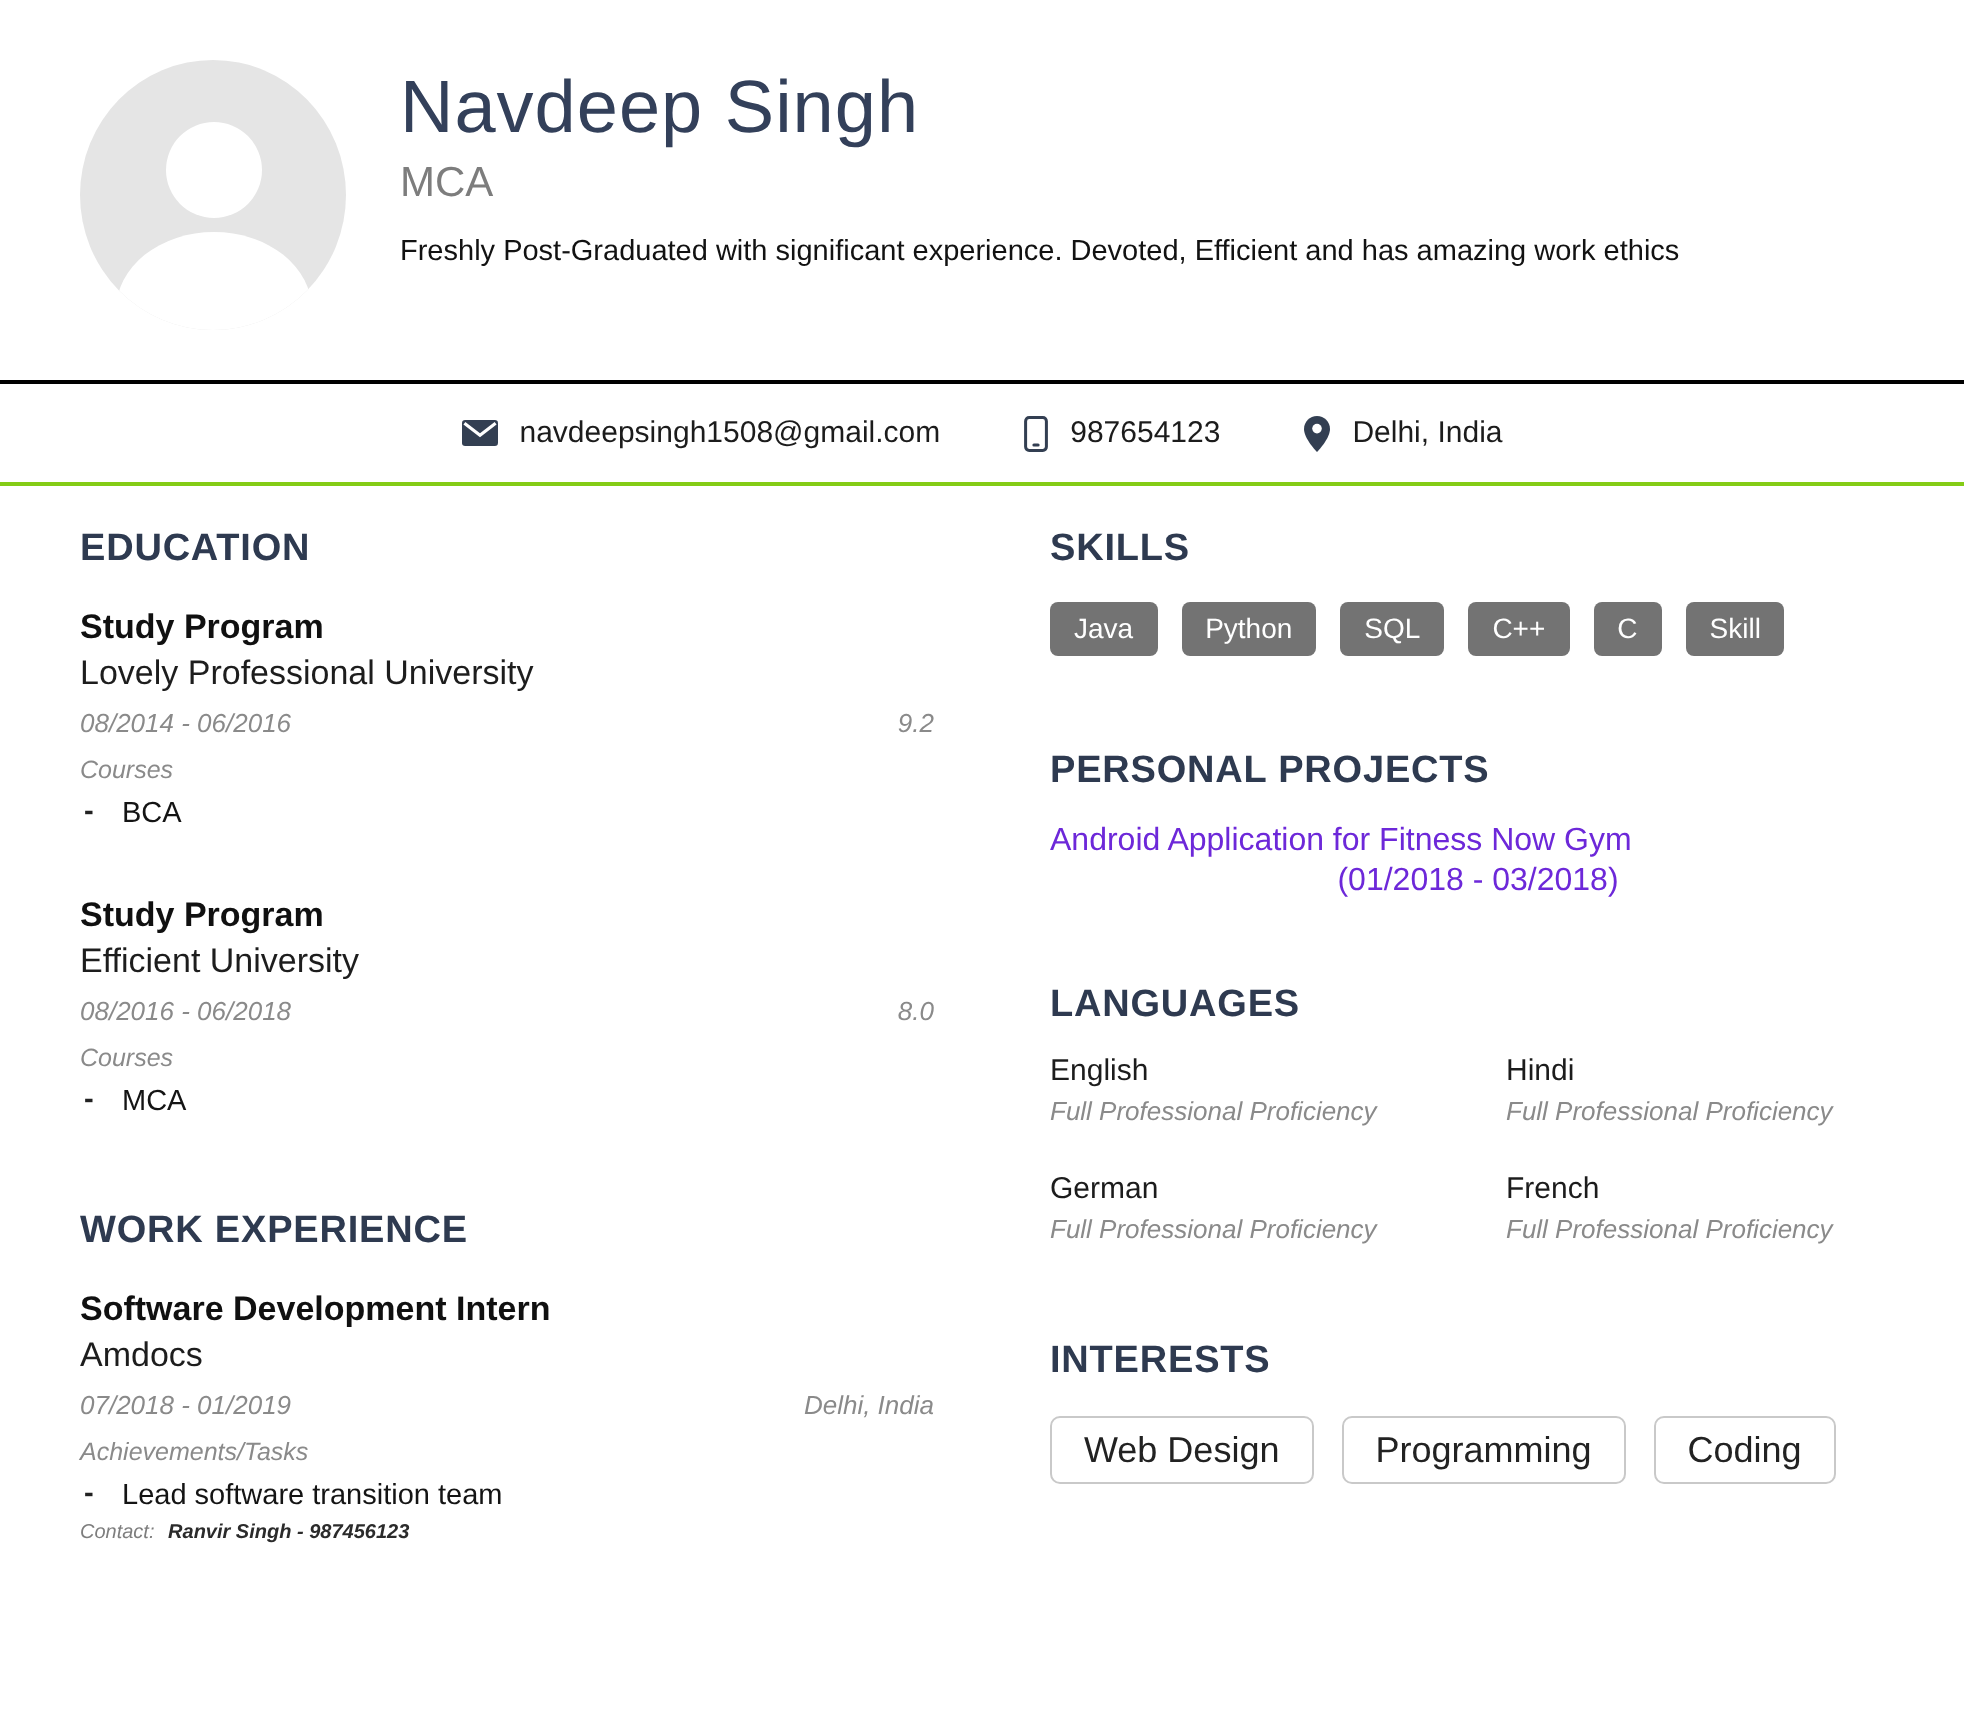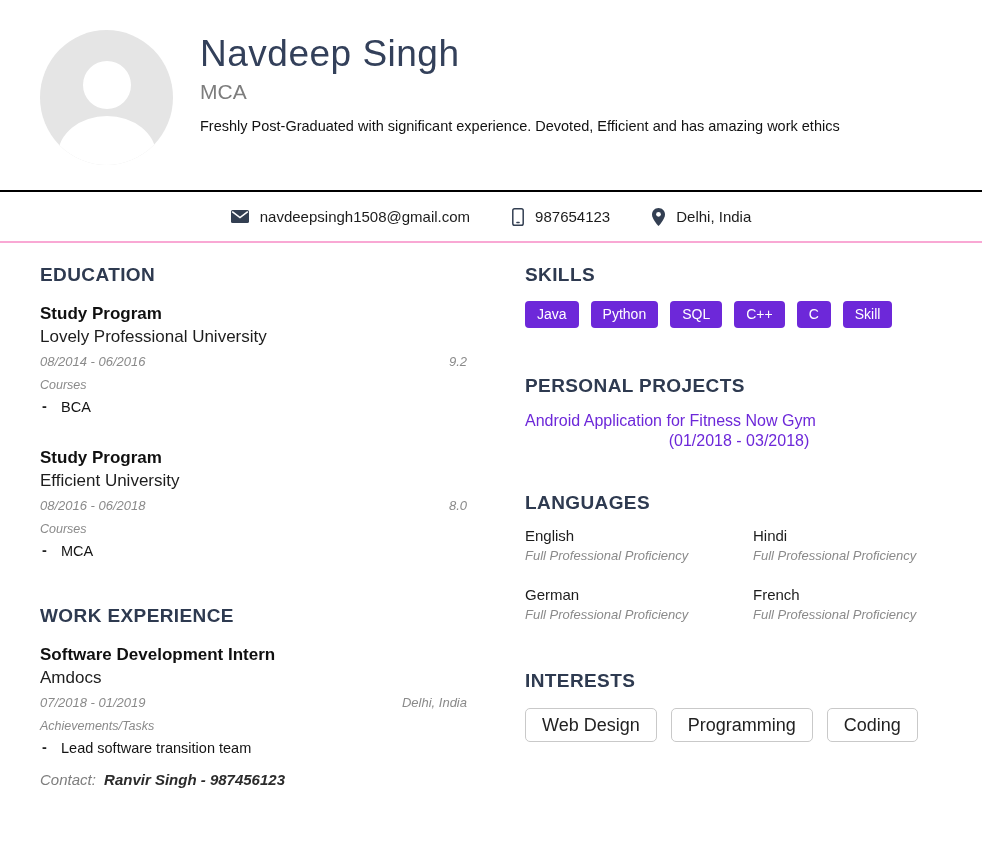--- a/index.html
+++ b/index.html
@@ -29,21 +29,21 @@
     width: 98px; height: 78px; border-radius: 50%; background: #ffffff;
   }
   .header-info { position: absolute; left: 200px; top: 32px; width: 740px; }
   .name { font-size: 37px; line-height: 44px; color: #33405a; font-weight: 400; letter-spacing: 0.5px; }
   .degree { font-size: 21px; line-height: 24px; color: #7d7d7d; margin-top: 4px; }
   .tagline { font-size: 14.5px; line-height: 18px; color: #121212; margin-top: 13px; }
 
   
   .contact-bar {
     position: absolute; left: 0; top: 190px; width: 982px; height: 53px;
-    border-top: 2px solid #000000; border-bottom: 2px solid #f9a8d4;
+    border-top: 2px solid #000000; border-bottom: 2px solid #84cc16;
     display: flex; align-items: center; justify-content: center; gap: 42px;
   }
   .contact-item { display: flex; align-items: center; gap: 11px; font-size: 15px; color: #1c1c1c; }
   .contact-item svg { display: block; }
 
   
   .main {
     position: absolute; left: 0; top: 243px; width: 982px; height: 468px;
     padding: 20px 32px 0 40px;
     display: flex; gap: 58px;
@@ -61,30 +61,30 @@
   .entry + .entry { margin-top: 29px; }
   .entry-role { font-size: 17px; font-weight: bold; color: #101010; line-height: 23px; }
   .entry-org  { font-size: 17px; color: #1d1d1d; line-height: 23px; }
   .entry-meta {
     display: flex; justify-content: space-between; margin-top: 6px;
     font-size: 13px; font-style: italic; color: #8a8a8a; line-height: 16px;
   }
   .entry-list-label { margin-top: 7px; font-size: 12.5px; font-style: italic; color: #8a8a8a; line-height: 16px; }
   .bullet-item { margin-top: 5px; font-size: 14.5px; color: #141414; line-height: 19px; padding-left: 21px; position: relative; }
   .bullet-item::before { content: "-"; position: absolute; left: 2px; top: -1px; font-weight: bold; color: #222; }
-  .entry-contact { margin-top: 13px; font-size: 15px; font-style: italic; line-height: 17px; }
+  .entry-contact { font-size: 10px; font-style: italic; line-height: 17px; }
   .entry-contact .c-label { color: #7e7e7e; }
   .entry-contact .c-value { color: #2b2b2b; font-weight: bold; margin-left: 4px; }
 
   .work-section { margin-top: 43px; }
 
   
   .pill-row { display: flex; gap: 12px; margin-top: 15px; }
   .pill {
-    background: #6d28d9; color: #ffffff; font-size: 14px; line-height: 17px;
+    background: #737373; color: #ffffff; font-size: 14px; line-height: 17px;
     padding: 5px 12px; border-radius: 4px; border: none;
     font-family: "Liberation Sans", sans-serif; cursor: pointer;
   }
 
   
   .projects-section { margin-top: 46px; }
   .project { margin-top: 14px; font-size: 16px; color: #6d28d9; line-height: 20px; }
   .project-dates { padding-left: 3px; text-align: center; }
 
   

